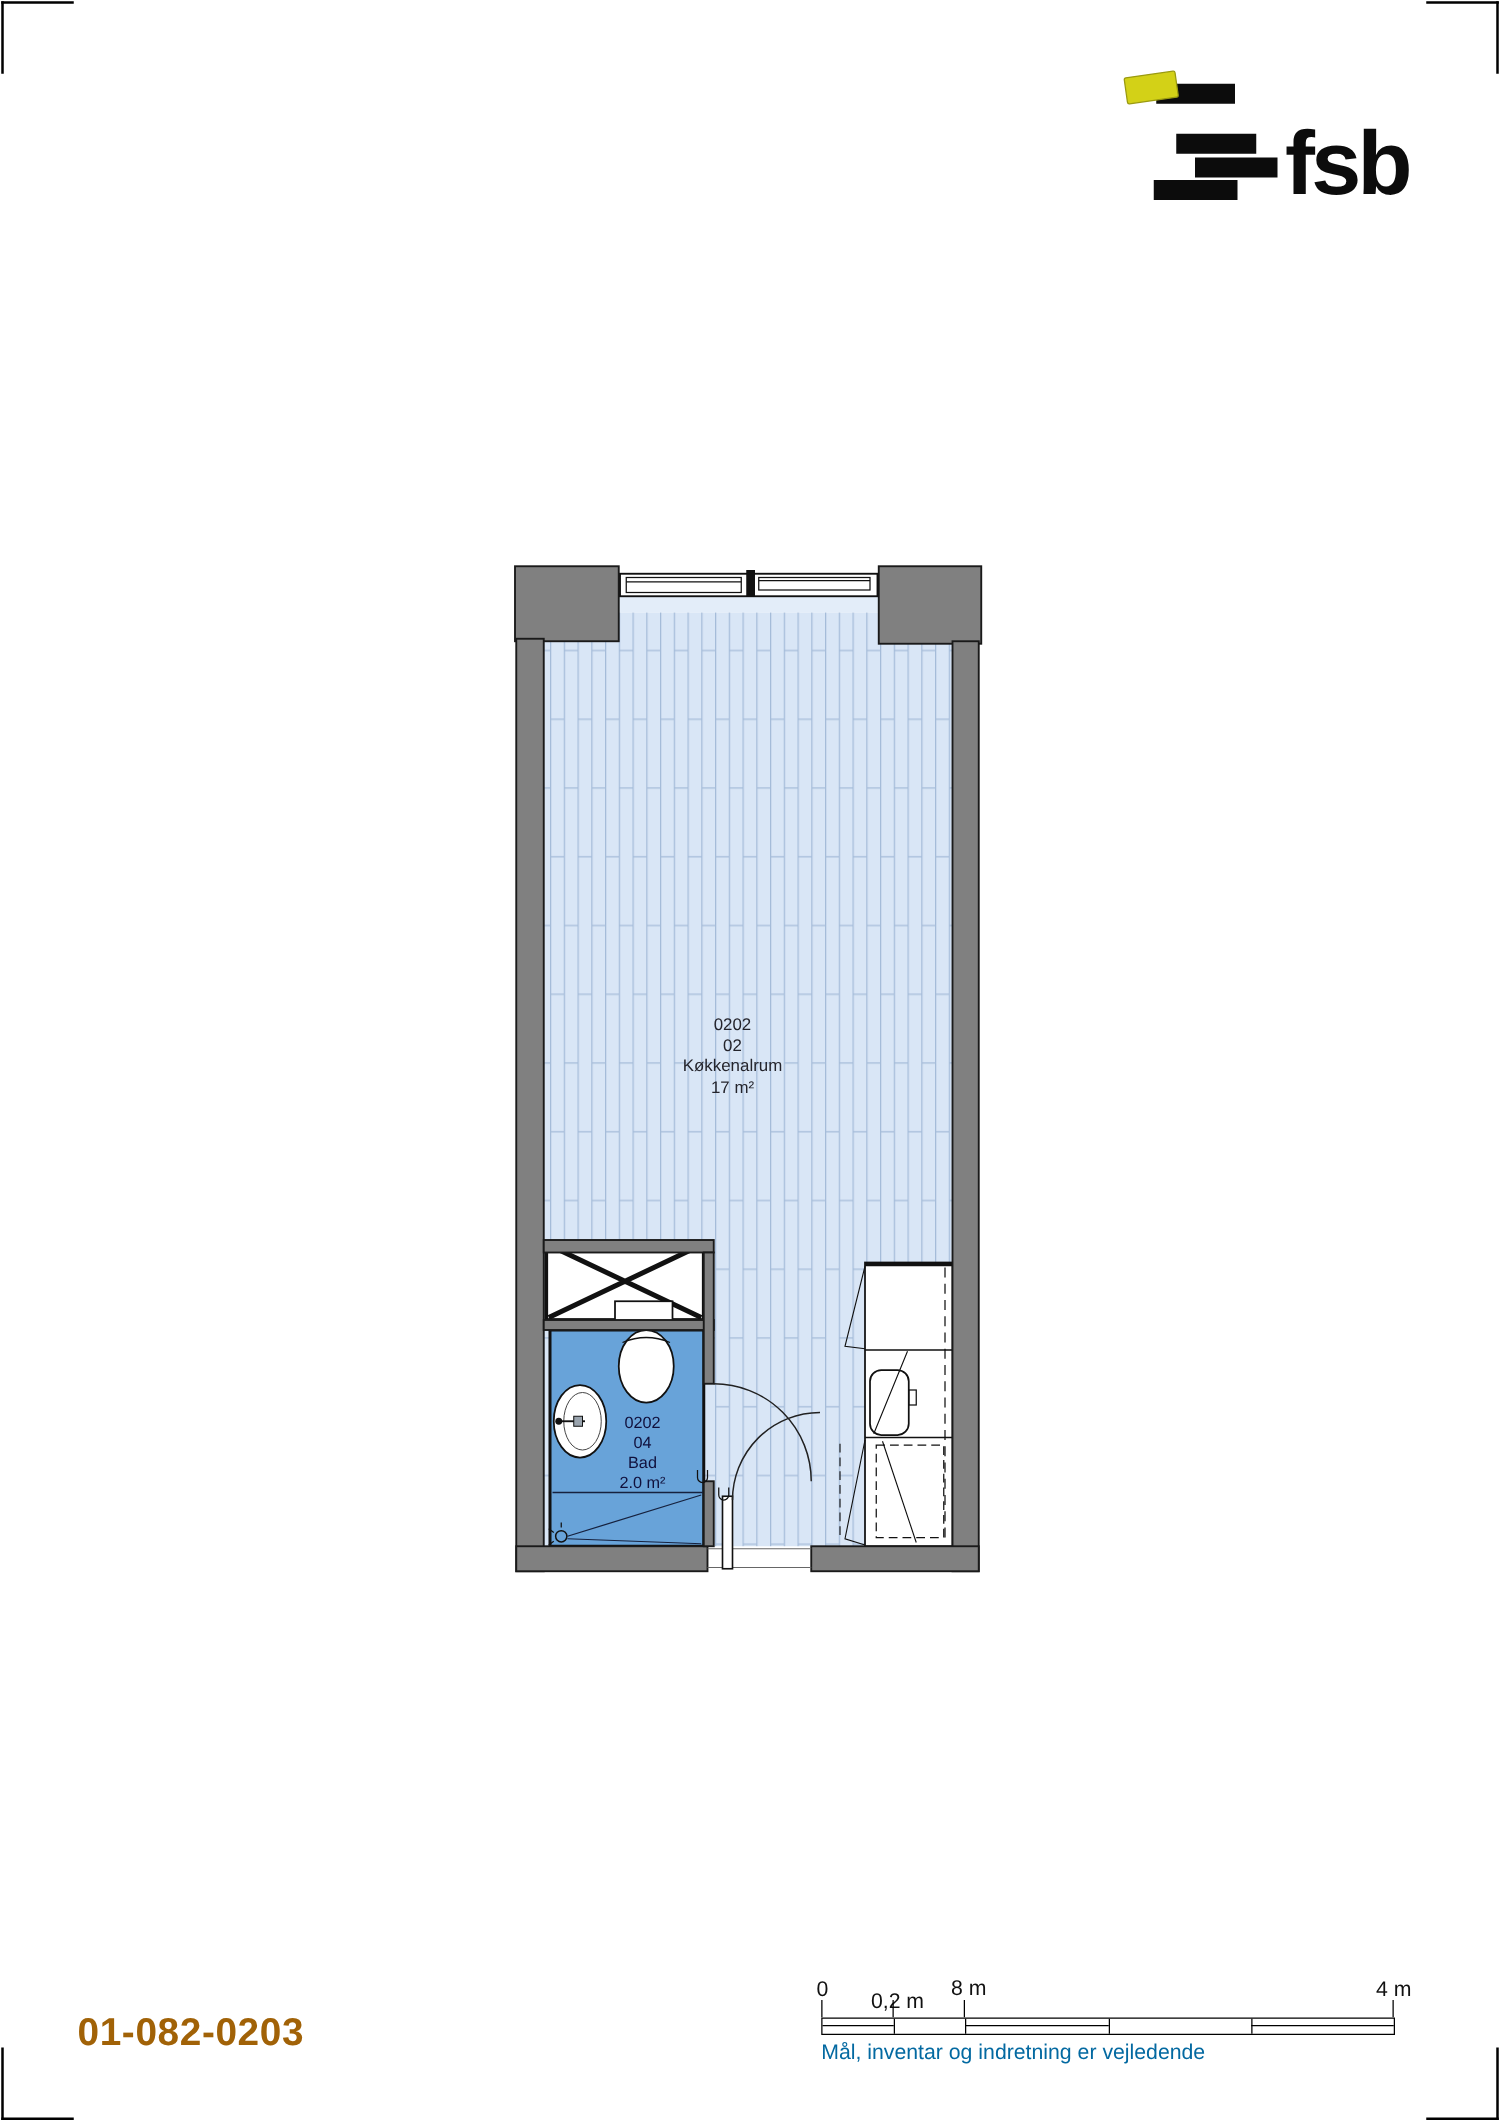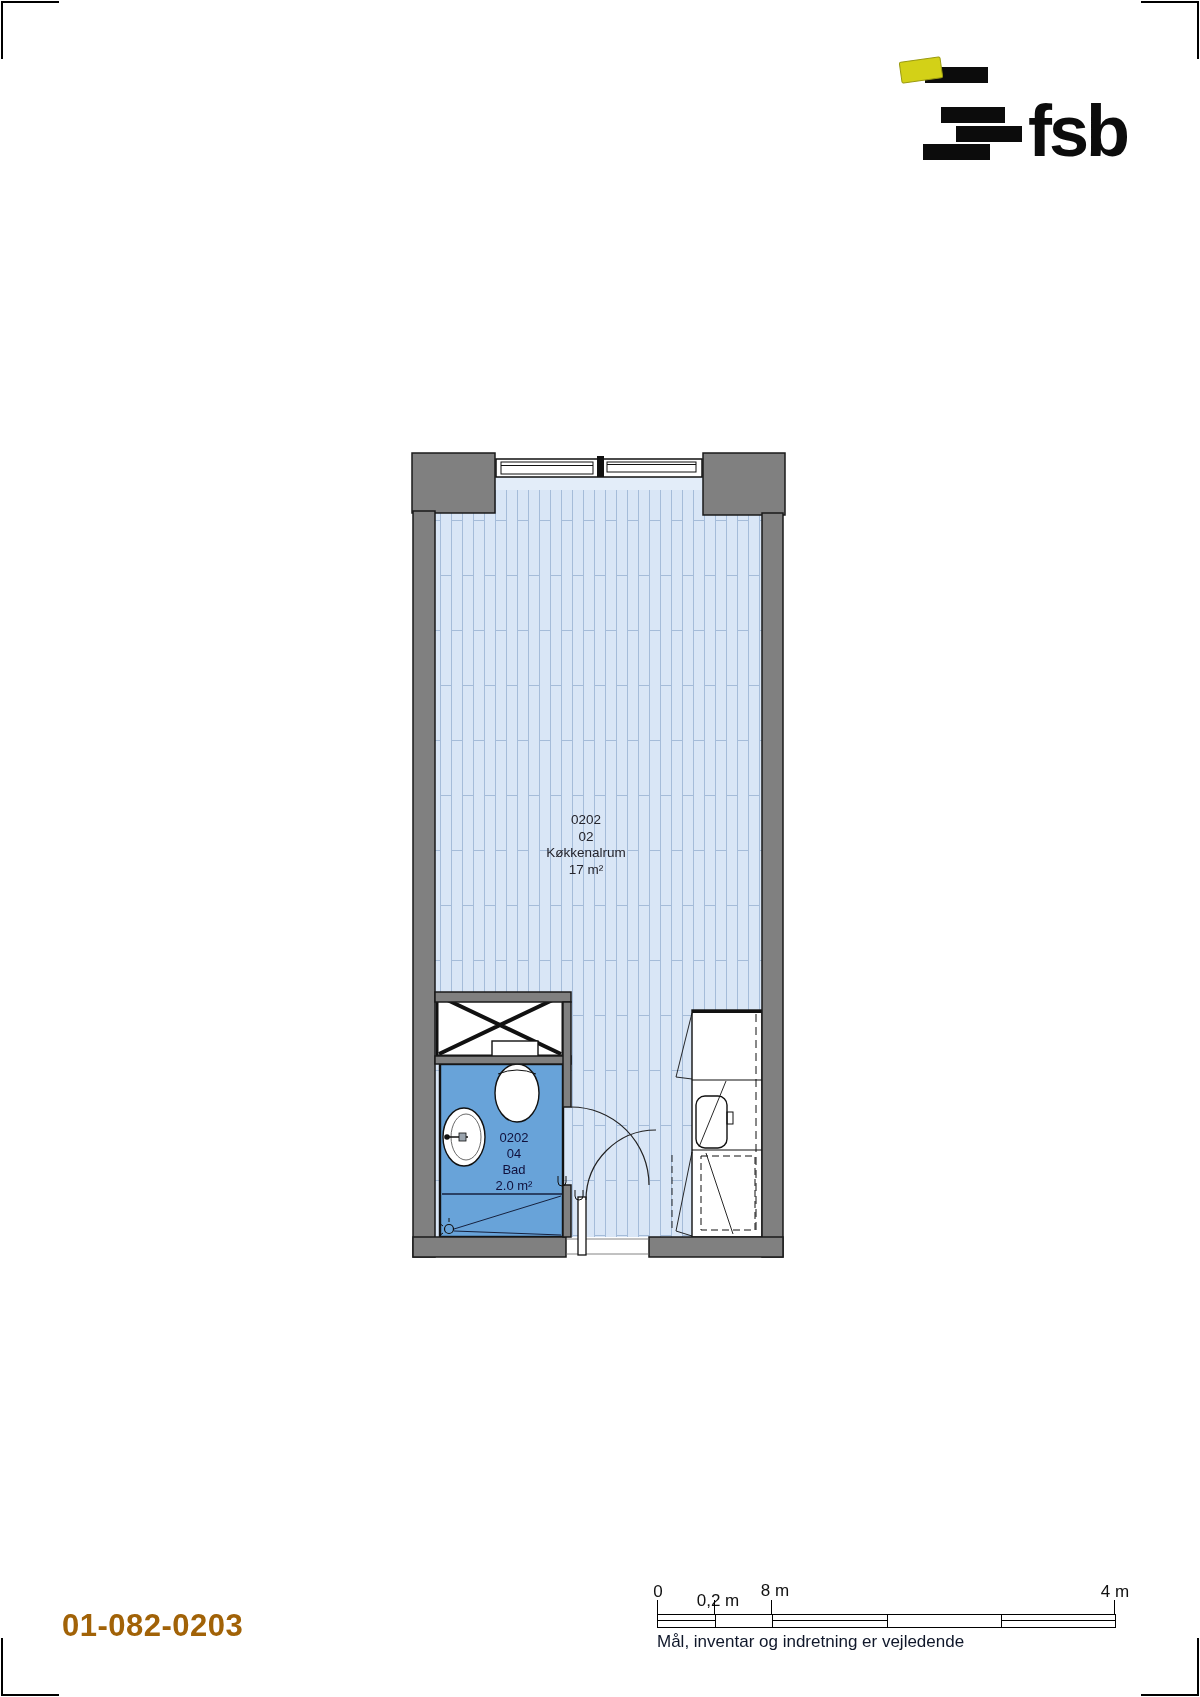--- a/index.html
+++ b/index.html
@@ -29,21 +29,21 @@
   #scale-group{position:absolute;left:640px;top:1578px;width:520px;height:80px;font-size:17px;color:#111;}
   .sc-label{position:absolute;text-align:center;width:60px;}
   #sc0{left:-12px;top:4px;width:60px;}
   #sc05{left:48px;top:13px;}
   #sc1{left:105px;top:3px;}
   #sc4{left:445px;top:4px;}
   .sc-tick{position:absolute;width:1px;height:14px;background:#000;top:22px;}
   #scalebar{position:absolute;left:17px;top:36px;width:457px;height:12px;border:1px solid #000;background:#fff;}
   .sc-mid{position:absolute;top:5px;height:1px;background:#000;}
   .sc-div{position:absolute;top:0;width:1px;height:12px;background:#000;}
-  #disclaimer{position:absolute;left:17px;top:54px;font-size:17px;color:#0f172a;}
+  #disclaimer{position:absolute;left:17px;top:54px;font-size:17px;color:#0369a1;}
   
   #plan{position:absolute;left:380px;top:440px;}
   svg text{font-family:"Liberation Sans","DejaVu Sans",sans-serif;}
   .room-label{font-size:13.5px;fill:#24242c;}
   .bath-label{font-size:13px;fill:#10103c;}
 </style>
 </head>
 <body>
 
 <div id="page">

